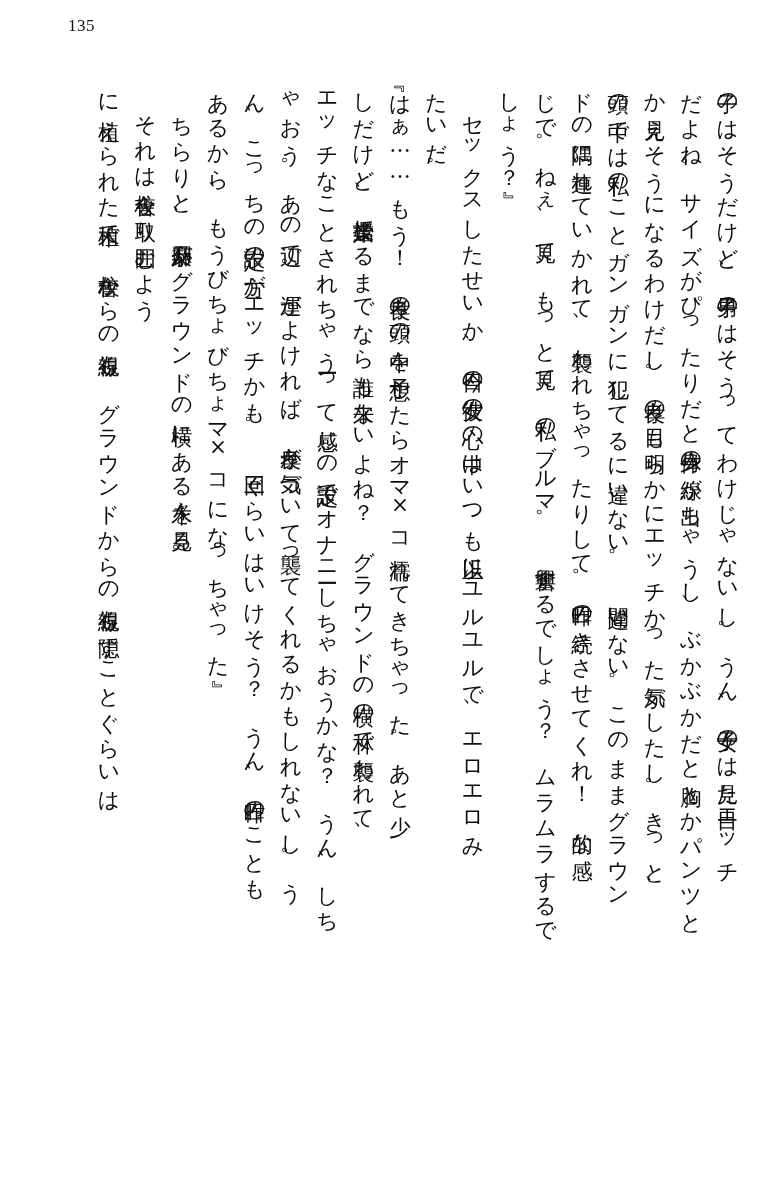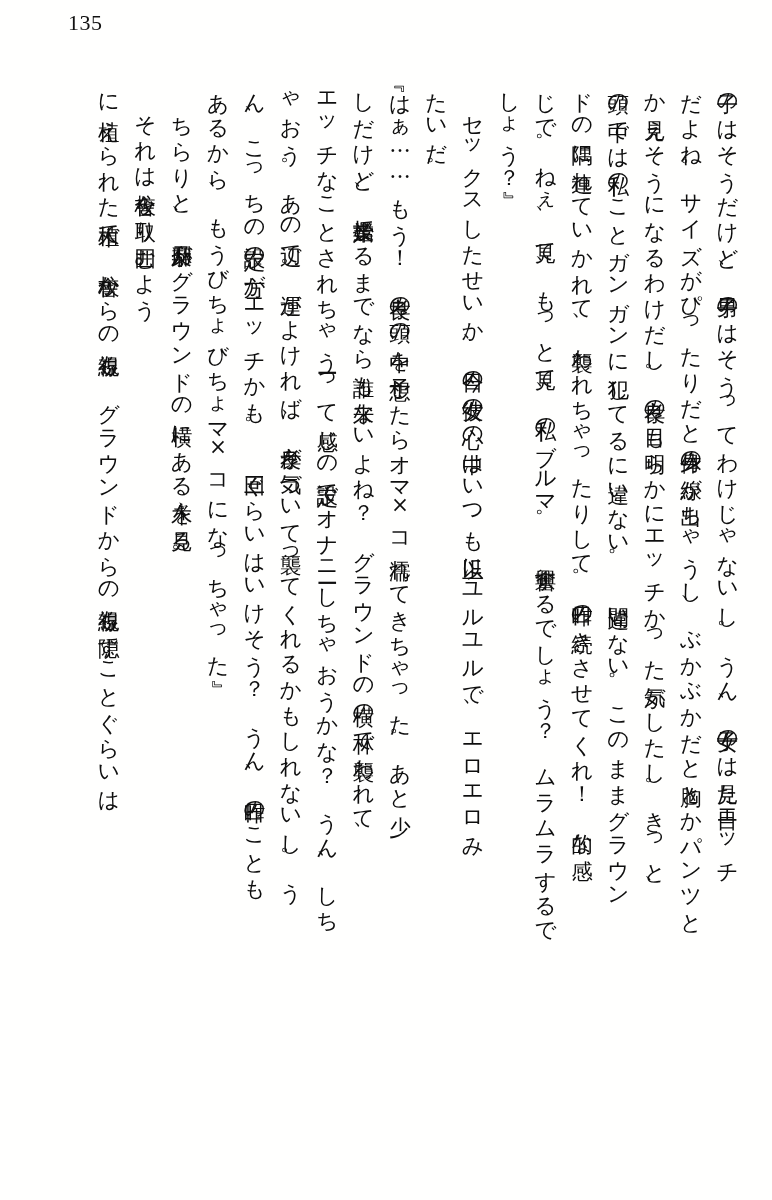--- a/index.html
+++ b/index.html
@@ -15,23 +15,23 @@
     color: #0d0d0d;
   }
   .page {
     position: relative;
     width: 772px;
     height: 1200px;
     background: #fffffe;
   }
   .page-number {
     position: absolute;
-    top: 10px;
+    top: 16px;
     left: 68px;
-    font-size: 22px;
+    font-size: 17px;
     font-family: "Liberation Serif", "DejaVu Serif", serif;
     letter-spacing: 0.5px;
     color: #111;
   }
   .text-block {
     position: absolute;
     top: 78px;
     left: 38px;
     width: 700px;
     height: 1090px;

